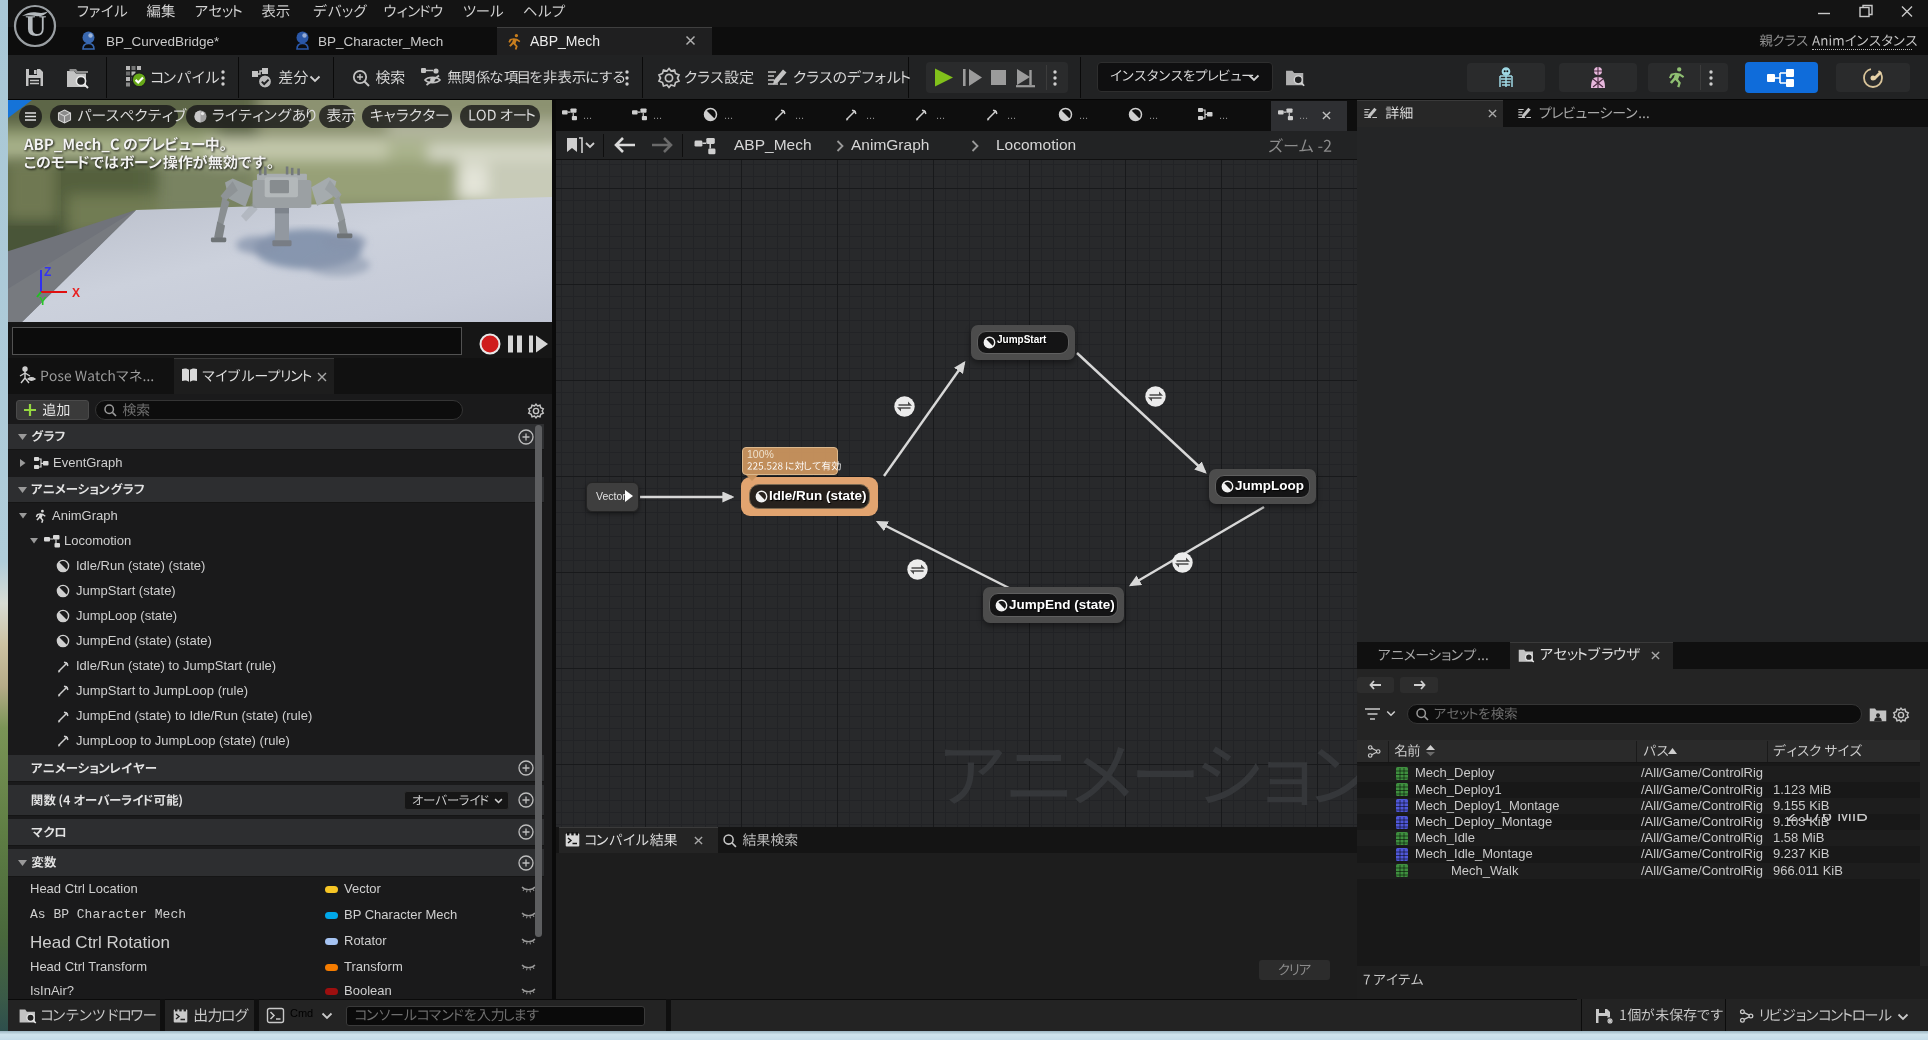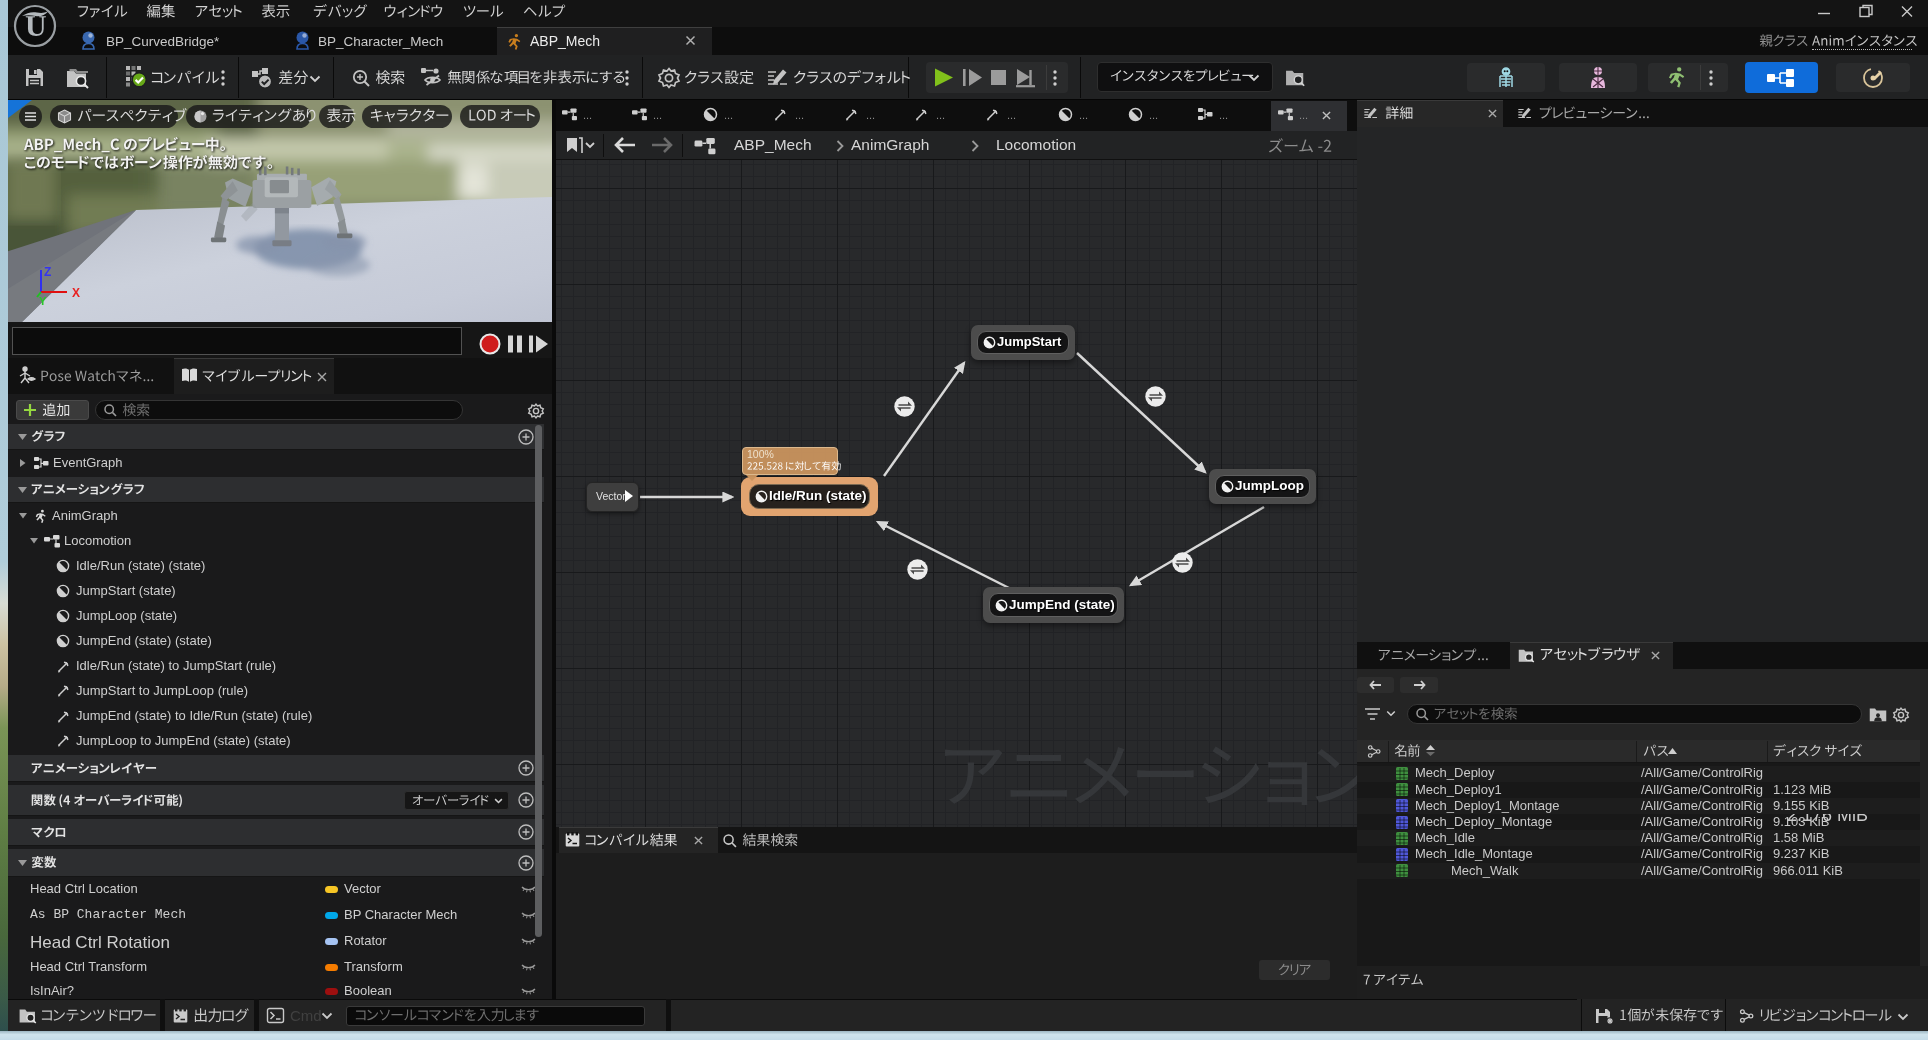--- a/index.html
+++ b/index.html
@@ -960,21 +960,21 @@
 <div class="t " style="left:76px;top:682.9px;font-size:13.0px;color:#cfcfcf;">JumpStart to JumpLoop (rule)</div>
 <svg class="ab" style="left:57px;top:710px" width="13" height="13" viewBox="0 0 13 13">
     <path d="M2 11 L10 3 M10 3 L10.8 6 M10 3 L7 2.2" stroke="#cfcfcf" stroke-width="1.5" fill="none"></path>
     <path d="M1 12.5 L3.5 12 L1.5 10 Z" fill="#cfcfcf"></path>
   </svg>
 <div class="t " style="left:76px;top:707.9px;font-size:13.0px;color:#cfcfcf;">JumpEnd (state) to Idle/Run (state) (rule)</div>
 <svg class="ab" style="left:57px;top:734px" width="13" height="13" viewBox="0 0 13 13">
     <path d="M2 11 L10 3 M10 3 L10.8 6 M10 3 L7 2.2" stroke="#cfcfcf" stroke-width="1.5" fill="none"></path>
     <path d="M1 12.5 L3.5 12 L1.5 10 Z" fill="#cfcfcf"></path>
   </svg>
-<div class="t " style="left:76px;top:732.9px;font-size:13.0px;color:#cfcfcf;">JumpLoop to JumpEnd (state) (state)</div>
+<div class="t " style="left:76px;top:732.9px;font-size:13.0px;color:#cfcfcf;">JumpLoop to JumpLoop (state) (rule)</div>
 <div class="ab" style="left:8px;top:755px;width:536px;height:27px;background:#2d2e30;border-bottom:1px solid #151515"></div>
 <svg class="ab " style="left:31.0px;top:761.5px;width:125.8px;height:14.0px;" viewBox="0 0 125.8 14.0">
     <g fill="#e2e2e2" transform="translate(0,10.75) scale(0.01250,-0.01250)">
       <use href="#b34" x="-56"></use>
       <use href="#b35" x="928"></use>
       <use href="#b36" x="1840"></use>
       <use href="#b15" x="2770"></use>
       <use href="#b37" x="3710"></use>
       <use href="#b38" x="4553"></use>
       <use href="#b24" x="5344"></use>
@@ -1283,21 +1283,21 @@
 <div class="t" style="left:596px;top:490px;font-size:10.5px;color:#e0e0e0">Vector</div>
 <svg class="ab" style="left:624px;top:489px" width="10" height="14" viewBox="0 0 10 14">
     <path d="M1 1 L9 7 L1 13 Z" fill="#fff"></path>
   </svg>
 <div class="ab" style="left:971px;top:325px;width:104px;height:35px;background:#4c4c4c;border-radius:7px;box-shadow:0 3px 6px rgba(0,0,0,0.45)"></div>
 <div class="ab" style="left:977px;top:331px;width:92px;height:23px;background:#141415;border:1px solid #606060;border-radius:9px"></div>
 <svg class="ab" style="left:983.0px;top:336.0px" width="13" height="13" viewBox="0 0 14 14">
     <circle cx="7" cy="7" r="5.6" fill="none" stroke="#f2f2f2" stroke-width="1.5"></circle>
     <path d="M3.04 3.04 A5.6 5.6 0 0 0 10.96 10.96 Z" fill="#f2f2f2"></path>
   </svg>
-<div class="t" style="left:997px;top:334.0px;font-size:13px;font-weight:bold;color:#fff;text-shadow:1px 1px 1px #000">JumpStart</div>
+<div class="t" style="left:997px;top:334.0px;font-size:10px;font-weight:bold;color:#fff;text-shadow:1px 1px 1px #000">JumpStart</div>
 <div class="ab" style="left:1209px;top:469px;width:107px;height:35px;background:#4c4c4c;border-radius:7px;box-shadow:0 3px 6px rgba(0,0,0,0.45)"></div>
 <div class="ab" style="left:1215px;top:475px;width:95px;height:23px;background:#141415;border:1px solid #606060;border-radius:9px"></div>
 <svg class="ab" style="left:1221.0px;top:480.0px" width="13" height="13" viewBox="0 0 14 14">
     <circle cx="7" cy="7" r="5.6" fill="none" stroke="#f2f2f2" stroke-width="1.5"></circle>
     <path d="M3.04 3.04 A5.6 5.6 0 0 0 10.96 10.96 Z" fill="#f2f2f2"></path>
   </svg>
 <div class="t" style="left:1235px;top:478.0px;font-size:13.5px;font-weight:bold;color:#fff;text-shadow:1px 1px 1px #000">JumpLoop</div>
 <div class="ab" style="left:983px;top:587px;width:141px;height:36px;background:#4c4c4c;border-radius:7px;box-shadow:0 3px 6px rgba(0,0,0,0.45)"></div>
 <div class="ab" style="left:989px;top:593px;width:129px;height:24px;background:#141415;border:1px solid #606060;border-radius:9px"></div>
 <svg class="ab" style="left:995.0px;top:598.5px" width="13" height="13" viewBox="0 0 14 14">
@@ -1664,21 +1664,21 @@
       <use href="#r110" x="899"></use>
       <use href="#r107" x="1776"></use>
       <use href="#r14" x="2693"></use>
     </g>
   </svg>
 <svg class="ab" style="left:267px;top:1008px" width="17" height="15" viewBox="0 0 17 15">
     <rect x="0.5" y="0.5" width="16" height="14" rx="2" fill="none" stroke="#c9c9c9" stroke-width="1.4"></rect>
     <path d="M3.5 4 L7 7.5 L3.5 11" stroke="#c9c9c9" stroke-width="1.5" fill="none"></path>
     <path d="M9 11 H13.5" stroke="#c9c9c9" stroke-width="1.5"></path>
   </svg>
-<div class="t " style="left:290px;top:1007.1px;font-size:15px;color:#404040;">Cmd</div>
+<div class="t " style="left:290px;top:1007.1px;font-size:11px;color:#000000;">Cmd</div>
 <svg class="ab" style="left:321px;top:1012px" width="12" height="8" viewBox="0 0 12 8">
     <path d="M1.5 1.5 6 6 10.5 1.5" stroke="#c9c9c9" stroke-width="1.8" fill="none"></path>
   </svg>
 <div class="ab" style="left:346px;top:1006px;width:299px;height:20px;background:#0a0a0a;border:1px solid #3a3a3a;border-radius:3px"></div>
 <svg class="ab " style="left:355.0px;top:1008.2px;width:184.5px;height:15.7px;" viewBox="0 0 184.5 15.7">
     <g fill="#6f6f6f" transform="translate(0,12.04) scale(0.01400,-0.01400)">
       <use href="#r32" x="-102"></use>
       <use href="#r17" x="721"></use>
       <use href="#r111" x="1635"></use>
       <use href="#r20" x="2498"></use>

